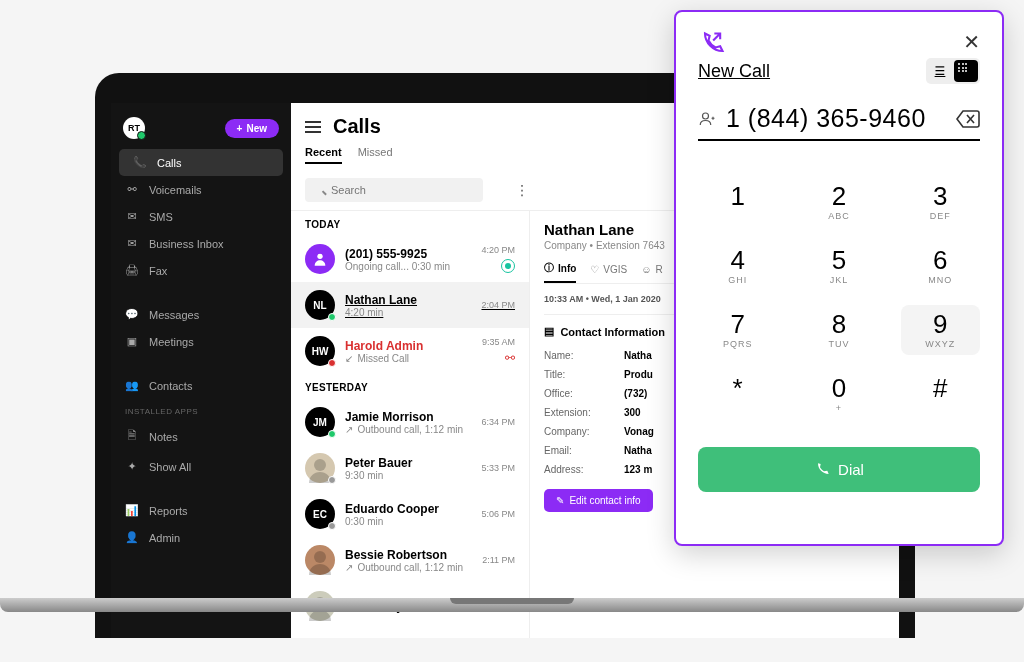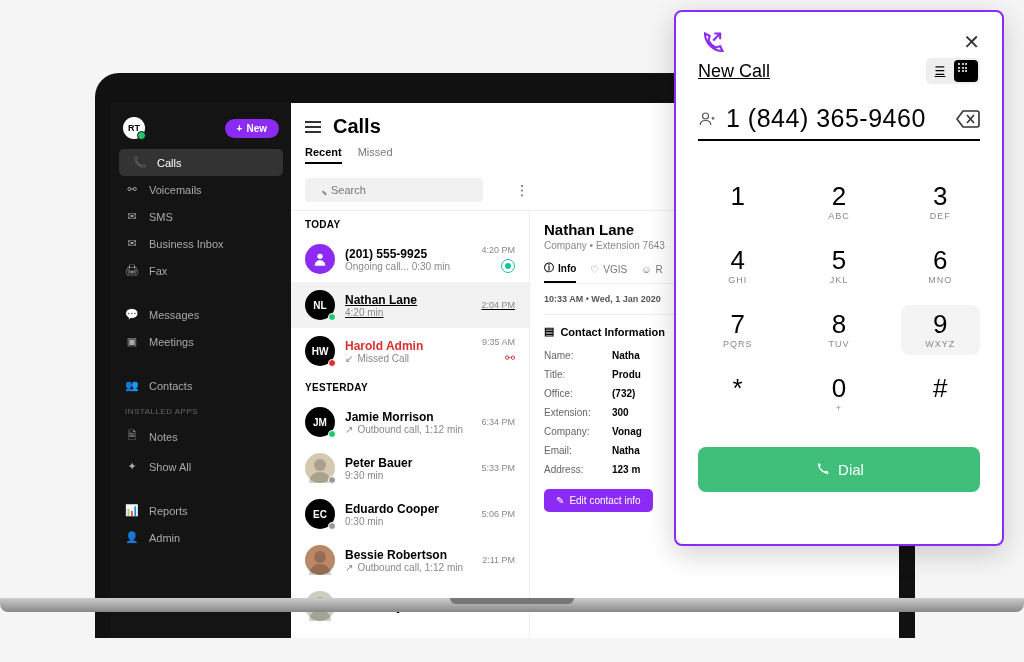--- a/index.html
+++ b/index.html
@@ -63,21 +63,21 @@
 
 .detail{flex:1;border-left:1px solid #eee;padding:10px 14px;overflow:hidden;font-size:11px;}
 .detail-name{font-size:15px;font-weight:600;}
 .detail-meta{font-size:10px;color:#888;margin-top:2px;}
 .detail-tabs{display:flex;gap:14px;margin-top:10px;border-bottom:1px solid #eee;font-size:10px;}
 .detail-tab{padding-bottom:6px;color:#777;cursor:pointer;display:flex;align-items:center;gap:4px;}
 .detail-tab.active{color:#000;border-bottom:2px solid #000;font-weight:600;}
 .timestamp{font-size:9px;color:#555;font-weight:600;padding:10px 0;border-bottom:1px solid #eee;}
 .contact-heading{font-size:11px;font-weight:700;padding:10px 0 8px;display:flex;align-items:center;gap:6px;}
 .field-row{display:flex;font-size:10px;padding:4px 0;}
-.field-label{width:68px;color:#666;}
+.field-label{width:80px;color:#666;}
 .field-val{font-weight:600;}
 .edit-btn{background:#8c2bf5;color:#fff;border:none;border-radius:5px;padding:6px 12px;font-size:10px;margin-top:10px;cursor:pointer;display:flex;align-items:center;gap:5px;}
 
 
 .dialer{position:absolute;right:20px;top:10px;width:330px;height:536px;background:#fff;border:2px solid #8c2bf5;border-radius:8px;box-shadow:0 8px 28px rgba(0,0,0,0.18);padding:18px 22px;display:flex;flex-direction:column;}
 .dialer-top{display:flex;justify-content:space-between;align-items:flex-start;}
 .call-out-icon{color:#8c2bf5;}
 .close-x{font-size:20px;cursor:pointer;color:#333;}
 .dialer-title{font-size:18px;font-weight:500;margin-top:0;display:flex;justify-content:space-between;align-items:center;text-decoration:underline;}
 .mode-toggle{display:flex;gap:2px;background:#eee;border-radius:5px;padding:2px;}

